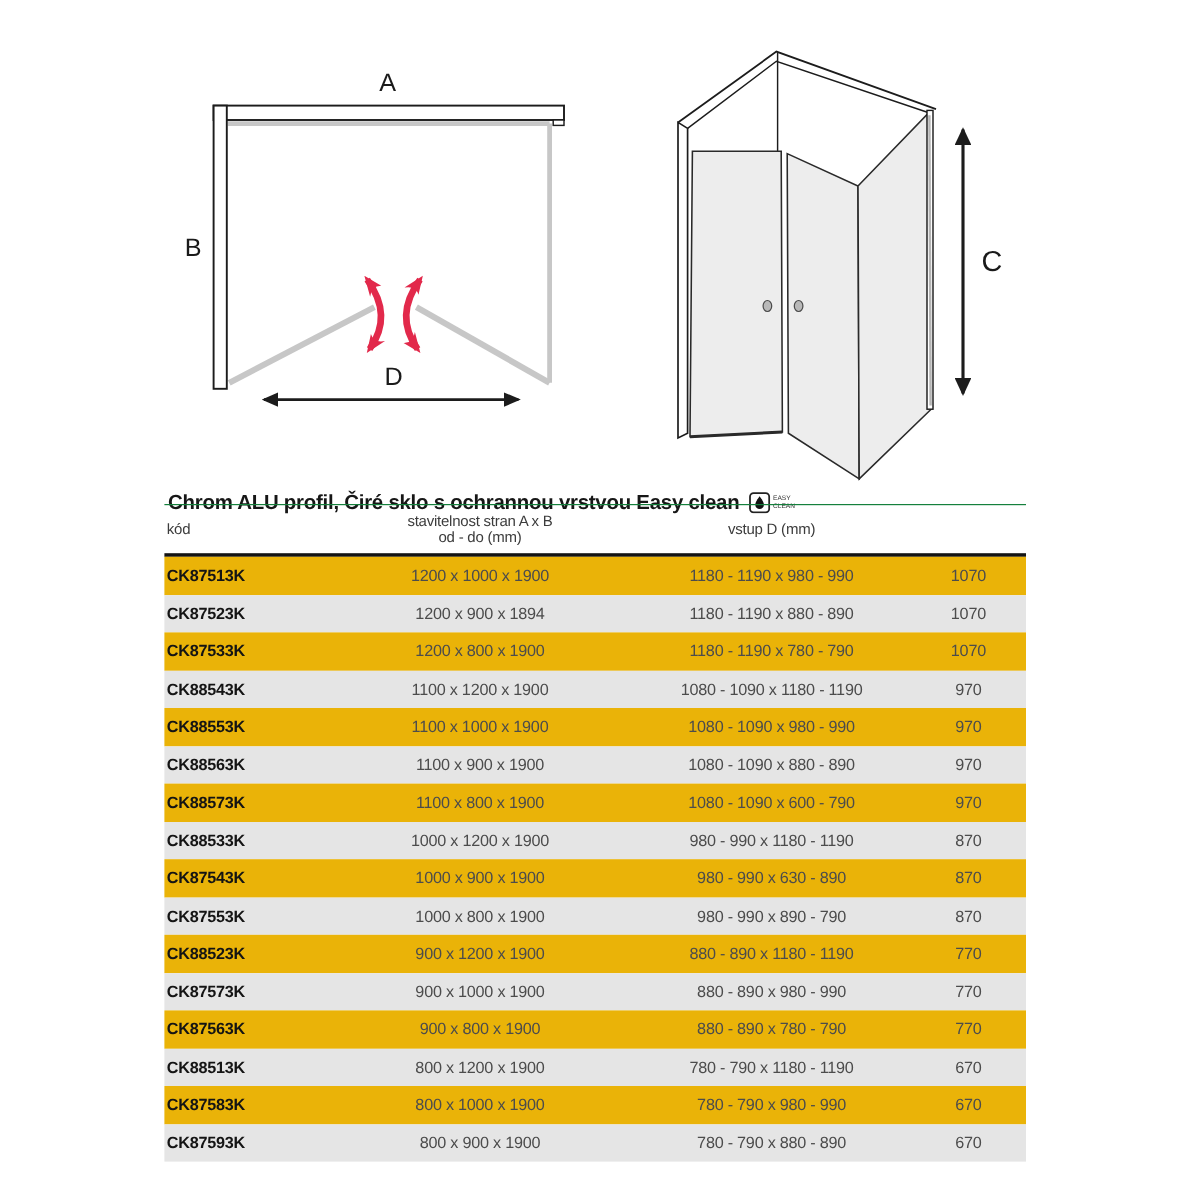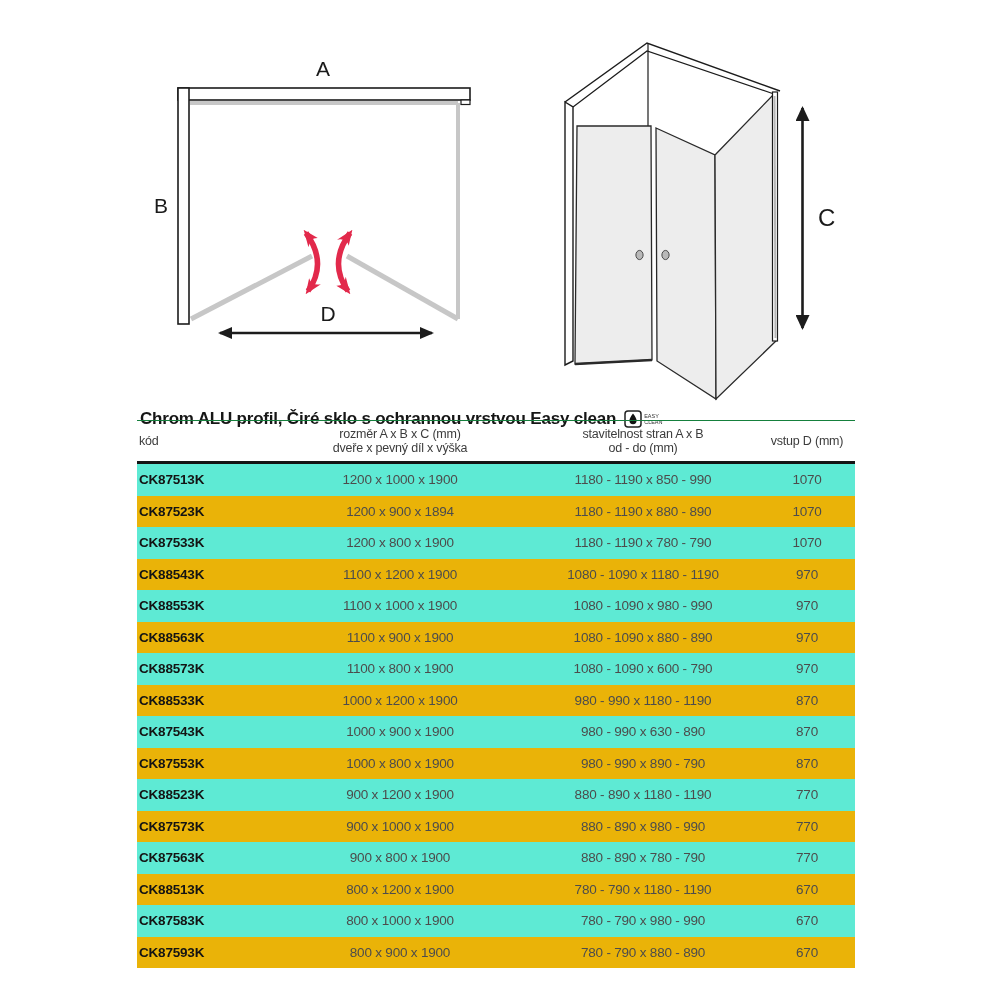--- a/index.html
+++ b/index.html
@@ -18,22 +18,22 @@
   .title-row h1{margin:0;font-size:17px;font-weight:bold;letter-spacing:-0.2px;color:#161616;}
   .ec-badge{display:flex;align-items:center;gap:2px;margin-left:2px;}
   .ec-text{display:flex;flex-direction:column;justify-content:center;font-size:5.5px;line-height:6px;color:#333;letter-spacing:0;}
 
   
   .spec-table{position:absolute;left:137px;top:420px;width:718px;border-top:1px solid #15803d;}
   .thead{display:grid;grid-template-columns:136px 254px 232px 96px;height:40px;border-bottom:3px solid #141414;}
   .th{display:flex;flex-direction:column;justify-content:center;text-align:center;
       font-size:12.5px;line-height:14px;color:#3c3c3c;letter-spacing:-0.2px;}
   .th.left{text-align:left;padding-left:2px;}
-  .trow{display:grid;grid-template-columns:136px 254px 232px 96px;height:31.5px;align-items:center;background:#eab308;}
-  .trow.shaded{background:#5eead4;}
+  .trow{display:grid;grid-template-columns:136px 254px 232px 96px;height:31.5px;align-items:center;background:#e5e5e5;}
+  .trow.shaded{background:#eab308;}
   .cell{font-size:13.5px;letter-spacing:-0.2px;color:#4c4c4c;text-align:center;white-space:nowrap;}
   .cell.c-kod{font-weight:bold;color:#141414;text-align:left;padding-left:2px;font-size:13.5px;}
 </style>
 </head>
 <body>
 
 <div class="canvas">
 
   <svg class="topview" width="360" height="330" viewBox="0 0 360 330">
     <defs>
@@ -111,36 +111,32 @@
       </span>
     </span>
   </div>
 
   <div class="spec-table">
     <div class="thead">
       <div class="th left">
         <span>kód</span>
       </div>
       <div class="th">
-        <span>rozměr A x B x C (mm)</span>
-        <span>dveře x pevný díl x výška</span>
-      </div>
-      <div class="th">
         <span>stavitelnost stran A x B</span>
         <span>od - do (mm)</span>
       </div>
       <div class="th">
         <span>vstup D (mm)</span>
       </div>
     </div>
     <div>
     <div class="trow shaded">
       <div class="cell c-kod">CK87513K</div>
       <div class="cell c-rozmer">1200 x 1000 x 1900</div>
-      <div class="cell c-stavitelnost">1180 - 1190 x 850 - 990</div>
+      <div class="cell c-stavitelnost">1180 - 1190 x 980 - 990</div>
       <div class="cell c-vstup">1070</div>
     </div>
 
     <div class="trow">
       <div class="cell c-kod">CK87523K</div>
       <div class="cell c-rozmer">1200 x 900 x 1894</div>
       <div class="cell c-stavitelnost">1180 - 1190 x 880 - 890</div>
       <div class="cell c-vstup">1070</div>
     </div>
 

